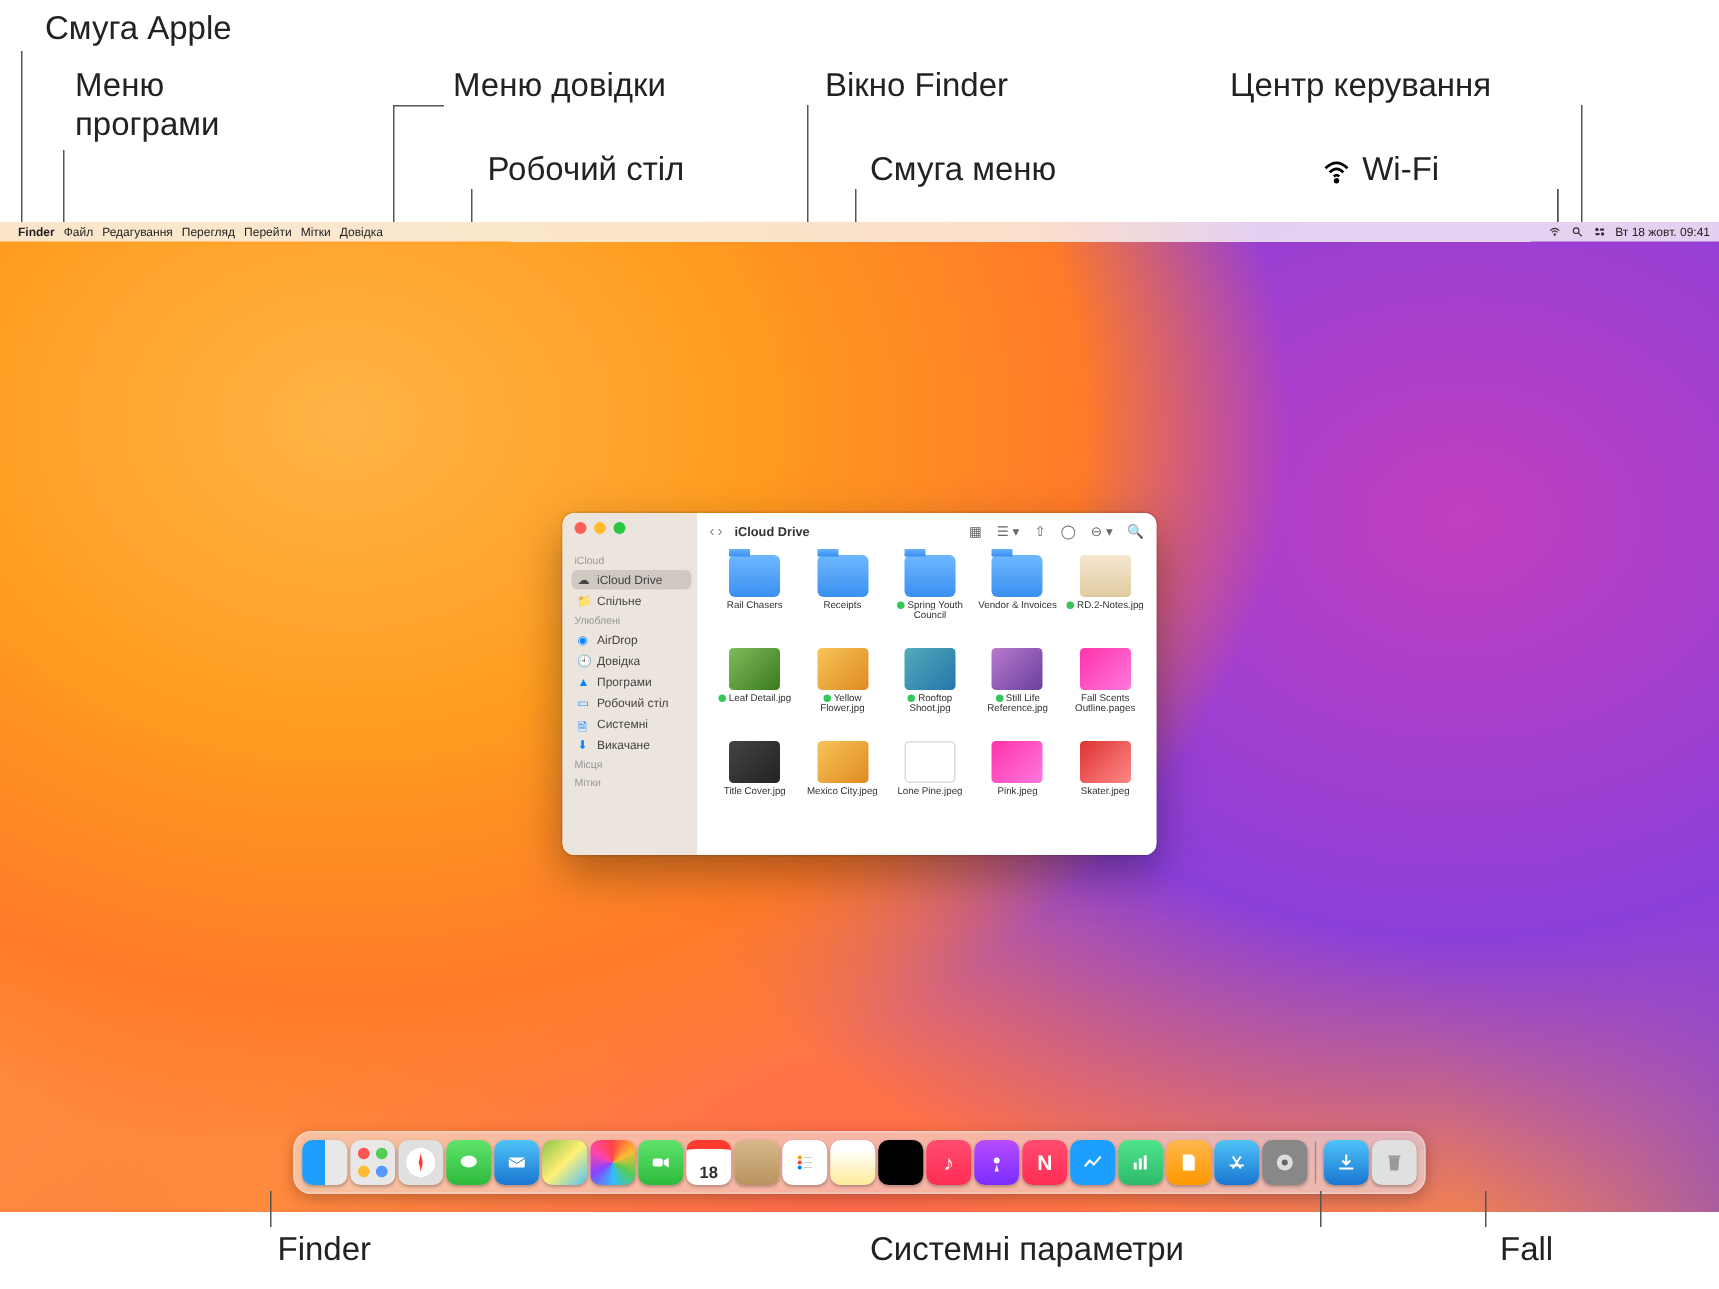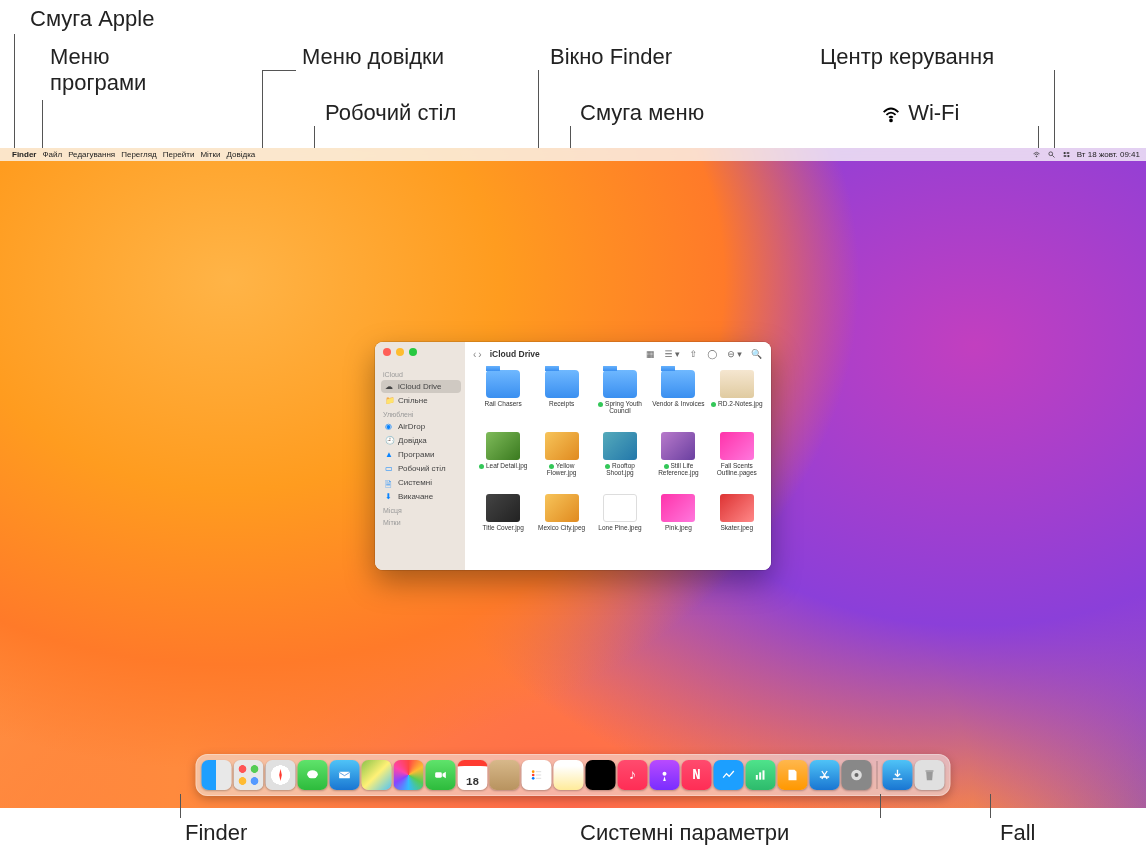--- a/index.html
+++ b/index.html
@@ -163,21 +163,20 @@
     box-shadow:0 3px 10px rgba(0,0,0,0.25), inset 0 0 0 1px rgba(255,255,255,0.3);
   }
   .dock .sep{
     width:1px;height:28px;background:rgba(0,0,0,0.25);margin:0 3px;
   }
   .dock .app{
     width:30px;height:30px;border-radius:7px;
     display:flex;align-items:center;justify-content:center;
     font-size:14px;color:#fff;
     box-shadow:0 1px 2px rgba(0,0,0,0.25);
-    font-family:Liberation Mono, monospace;
   }
   .a-finder{background:linear-gradient(90deg,#1e9fff 50%,#e8e8e8 50%)}
   .a-launchpad{background:#e8e8e8;background-image:radial-gradient(circle at 30% 30%,#f55 12%,transparent 14%),radial-gradient(circle at 70% 30%,#5c5 12%,transparent 14%),radial-gradient(circle at 30% 70%,#fb3 12%,transparent 14%),radial-gradient(circle at 70% 70%,#59f 12%,transparent 14%)}
   .a-safari{background:radial-gradient(circle,#fff 45%,#e0e0e0 46%),linear-gradient(#2196f3,#2196f3)}
   .a-messages{background:linear-gradient(#5fe36b,#2dbb3c)}
   .a-mail{background:linear-gradient(#4fc3f7,#1976d2)}
   .a-maps{background:linear-gradient(135deg,#8bc34a,#fff176 50%,#4fc3f7)}
   .a-photos{background:#fff;background-image:conic-gradient(#f44,#fb3,#5c5,#3bf,#84f,#f4a,#f44)}
   .a-facetime{background:linear-gradient(#5fe36b,#2dbb3c)}
   .a-calendar{background:linear-gradient(#fff 25%,#fff);border-top:6px solid #ff3b30}

